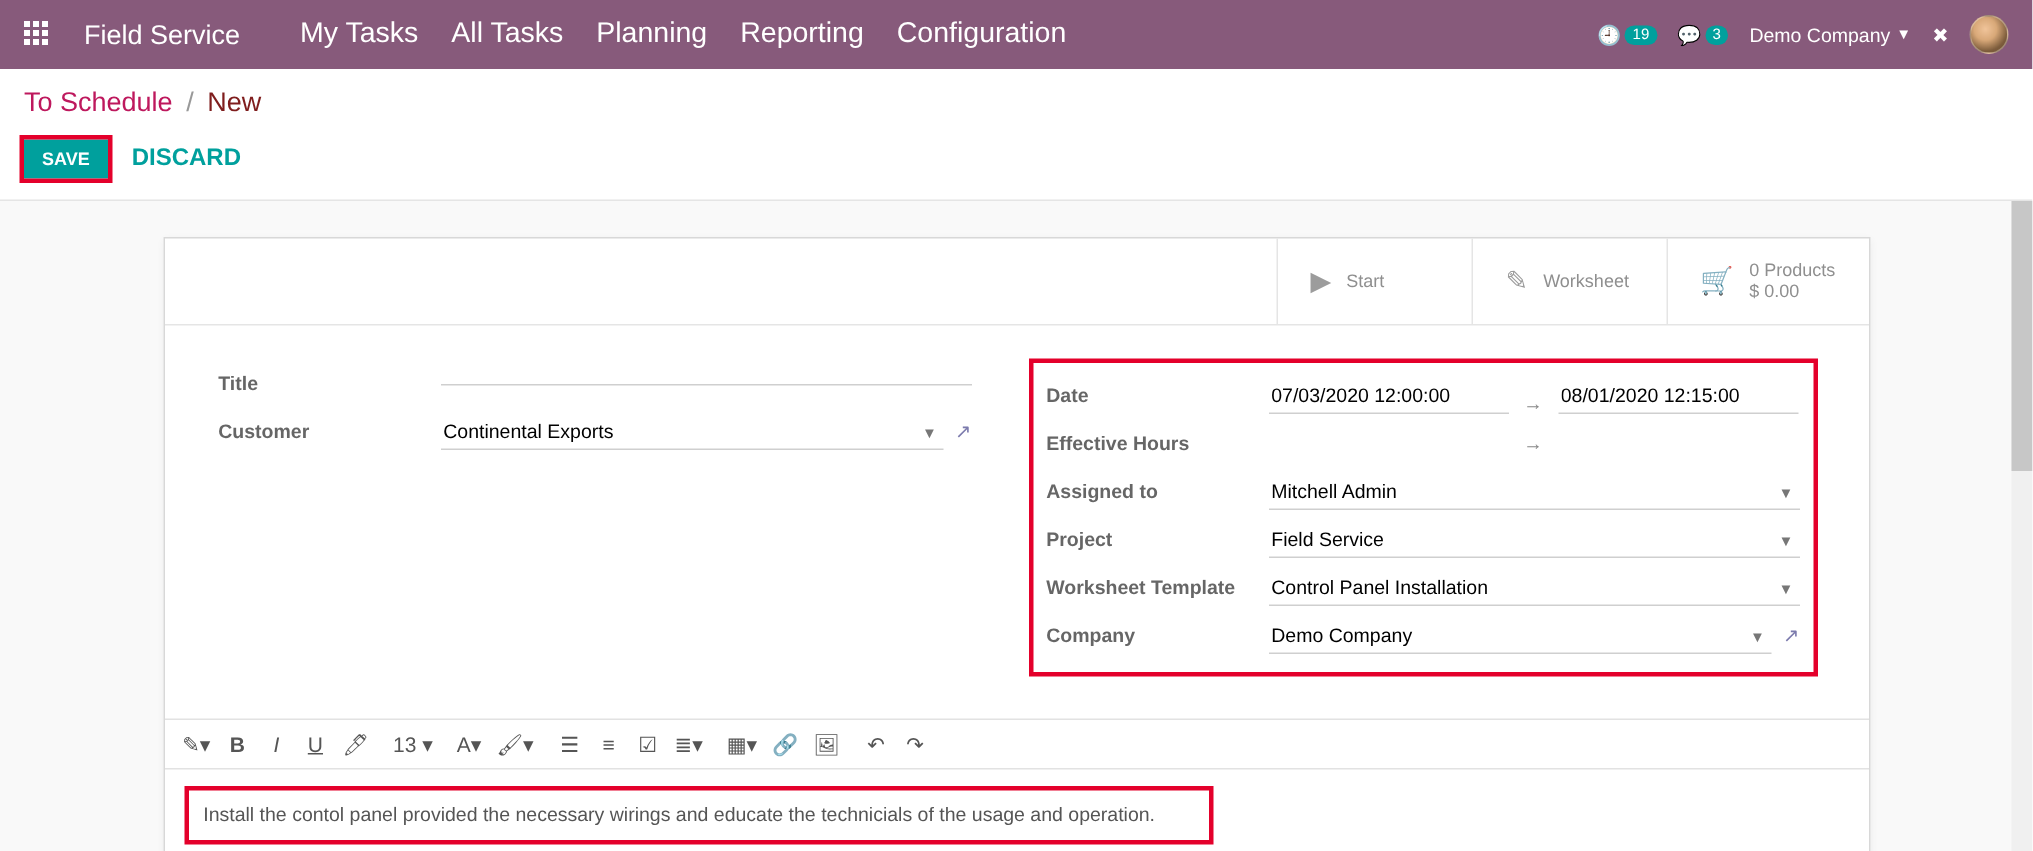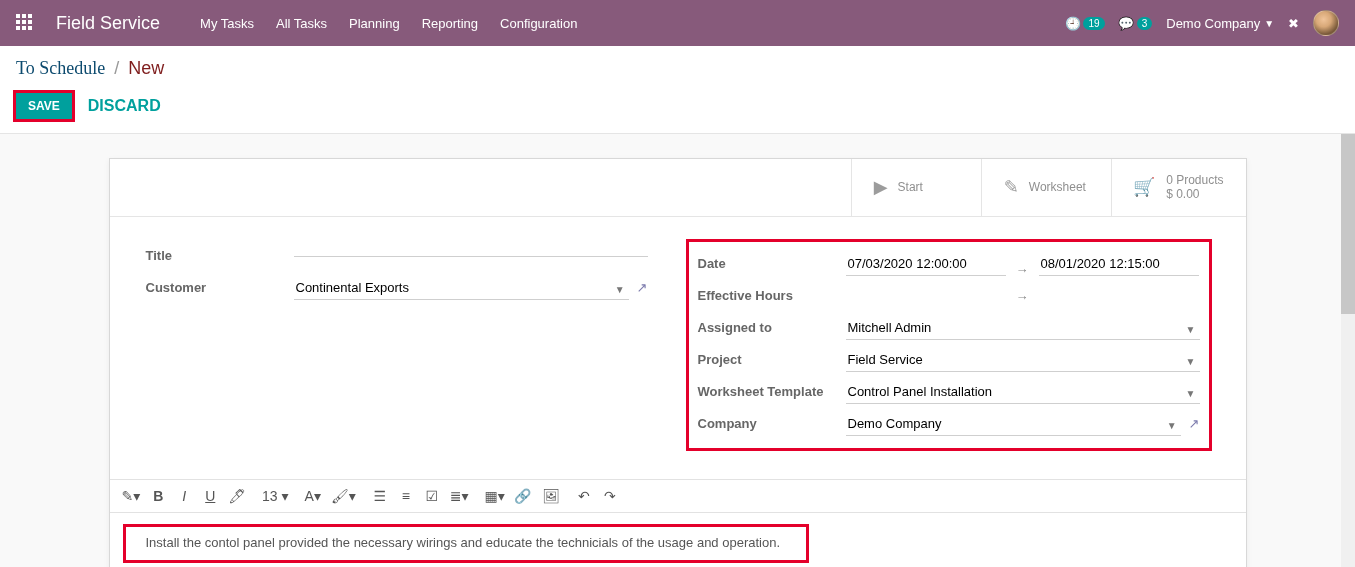--- a/index.html
+++ b/index.html
@@ -3,31 +3,31 @@
 <meta charset="utf-8">
 <style>
   * { box-sizing: border-box; margin: 0; padding: 0; }
   body { font-family: -apple-system, "Helvetica Neue", Arial, sans-serif; font-size: 13px; color: #4c4c4c; background: #fff; width: 1355px; }
   
   .navbar { background: #875A7B; height: 46px; display: flex; align-items: center; padding: 0 16px; color: #fff; }
   .apps-icon { width: 18px; height: 18px; display: grid; grid-template-columns: repeat(3, 4px); grid-template-rows: repeat(3, 4px); gap: 2px; margin-right: 22px; cursor: pointer; }
   .apps-icon span { background: #fff; width: 4px; height: 4px; }
   .brand { font-size: 18px; font-weight: 500; margin-right: 40px; }
   .nav-menu { display: flex; gap: 22px; flex: 1; }
-  .nav-menu a { color: #fff; text-decoration: none; font-size: 13px; cursor: pointer; }
+  .nav-menu a { color: #fff; text-decoration: none; font-size: 19px; cursor: pointer; }
   .nav-right { display: flex; align-items: center; gap: 14px; }
   .badge-item { position: relative; display: flex; align-items: center; cursor: pointer; }
   .badge { background: #00A09D; color: #fff; font-size: 10px; font-weight: normal; border-radius: 8px; padding: 1px 5px; margin-left: 2px; }
   .company { color: #fff; font-size: 13px; cursor: pointer; display: flex; align-items: center; gap: 4px; }
   .avatar { width: 26px; height: 26px; border-radius: 50%; background: radial-gradient(circle at 40% 35%, #f0c49a 0%, #d8a878 35%, #7a5a3a 70%); border: 1px solid rgba(255,255,255,0.3); cursor: pointer; }
   .caret-down { font-size: 10px; }
 
   .control-bar { padding: 12px 16px 4px; }
   .breadcrumb { font-size: 18px; margin-bottom: 12px; }
-  .breadcrumb .link { color: #0c4a6e; cursor: pointer; font-family: Liberation Serif, serif; }
+  .breadcrumb .link { color: #be185d; cursor: pointer; }
   .breadcrumb .sep { color: #999; margin: 0 4px; }
   .breadcrumb .curr { color: #7f1d1d; }
   .actions { display: flex; gap: 6px; align-items: center; }
   .btn-save { background: #00A09D; color: #fff; border: none; padding: 6px 12px; font-size: 12px; font-weight: bold; cursor: pointer; }
   .btn-discard { background: none; color: #00A09D; border: none; padding: 6px 10px; font-size: 16px; font-weight: bold; cursor: pointer; }
   .hl-red { outline: 3px solid #E4002B; outline-offset: 0; }
 
   .sheet-bg { background: #f9f9f9; padding: 24px 0 0; border-top: 1px solid #e5e5e5; margin-top: 8px; position: relative; }
   .sheet { background: #fff; max-width: 1138px; margin: 0 auto; border: 1px solid #d8d8d8; box-shadow: 0 2px 6px rgba(0,0,0,0.06); }
 
@@ -47,21 +47,21 @@
   .arrow-sep { margin: 0 10px; color: #888; }
   .date-pair { display: flex; align-items: flex-end; }
   .date-pair .input-line { width: 160px; }
   .red-box { outline: 3px solid #E4002B; outline-offset: -1px; padding: 8px 10px; }
   .red-box-title { outline: 3px solid #E4002B; outline-offset: 2px; display: inline-block; padding: 2px 4px; }
 
   .editor-toolbar { border-top: 1px solid #e2e2e2; border-bottom: 1px solid #e2e2e2; padding: 8px 12px; display: flex; gap: 16px; align-items: center; color: #555; margin: 18px 0 0; }
   .tb-group { display: flex; gap: 10px; align-items: center; }
   .tb-btn { cursor: pointer; font-size: 14px; min-width: 16px; text-align: center; }
   .editor-area { padding: 14px 16px 90px; font-size: 13px; color: #555; }
-  .editor-area-box { outline: 3px solid #E4002B; outline-offset: 0; display: inline-block; padding: 8px 20px 10px; min-width: 680px; }
+  .editor-area-box { outline: 3px solid #E4002B; outline-offset: 0; display: inline-block; padding: 8px 10px 10px; min-width: 680px; }
 
   .scroll-track { position: absolute; right: 0; top: 0; bottom: 0; width: 14px; background: #f0f0f0; }
   .scroll-thumb { background: #c7c7c7; width: 14px; height: 180px; position: absolute; top: 0; }
 </style>
 </head>
 <body>
 
 <div class="navbar">
   <div class="apps-icon">
     <span></span>

